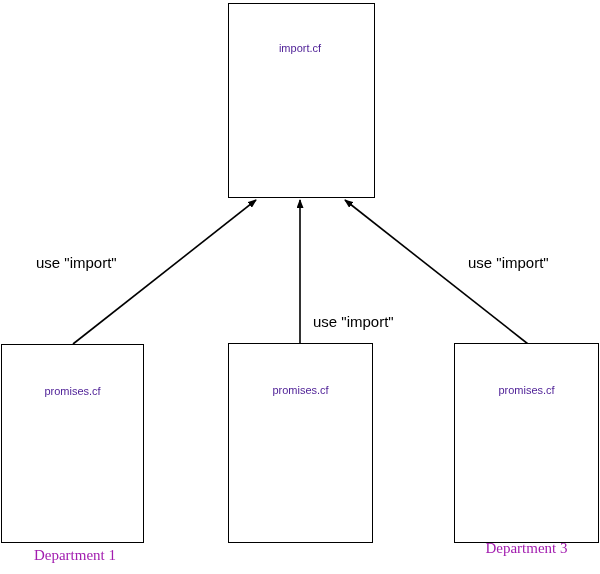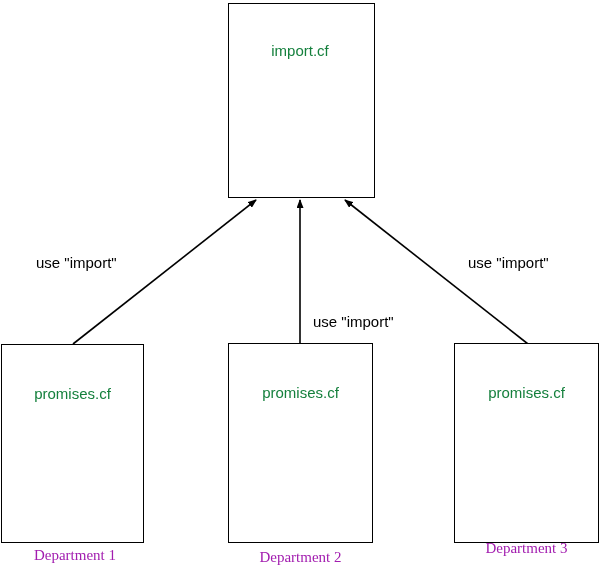--- a/index.html
+++ b/index.html
@@ -29,22 +29,22 @@
     box-sizing: border-box;
     border: 1px solid #000000;
     background: #ffffff;
   }
   .node-label {
     position: absolute;
     left: 0;
     right: 0;
     text-align: center;
     font-family: "Liberation Sans", sans-serif;
-    font-size: 15px;
-    color: #15803d;
+    font-size: 11px;
+    color: #4c1d95;
     white-space: nowrap;
   }
   .edge-label {
     position: absolute;
     font-family: "Liberation Sans", sans-serif;
     font-size: 15px;
     color: #000000;
     white-space: nowrap;
   }
   .caption {
@@ -107,16 +107,15 @@
   <div class="node-label" id="label-dept2" style="left:228px; right:auto; width:145px;">promises.cf</div>
 
   <div class="node-box" id="box-dept3"></div>
   <div class="node-label" id="label-dept3" style="left:454px; right:auto; width:145px;">promises.cf</div>
 
   <div class="edge-label" id="edge-label-1">use "import"</div>
   <div class="edge-label" id="edge-label-2">use "import"</div>
   <div class="edge-label" id="edge-label-3">use "import"</div>
 
   <div class="caption" id="caption-1">Department 1</div>
-  <div class="caption" id="caption-2">Department 2</div>
   <div class="caption" id="caption-3">Department 3</div>
 
 </div>
 
 </body></html>

